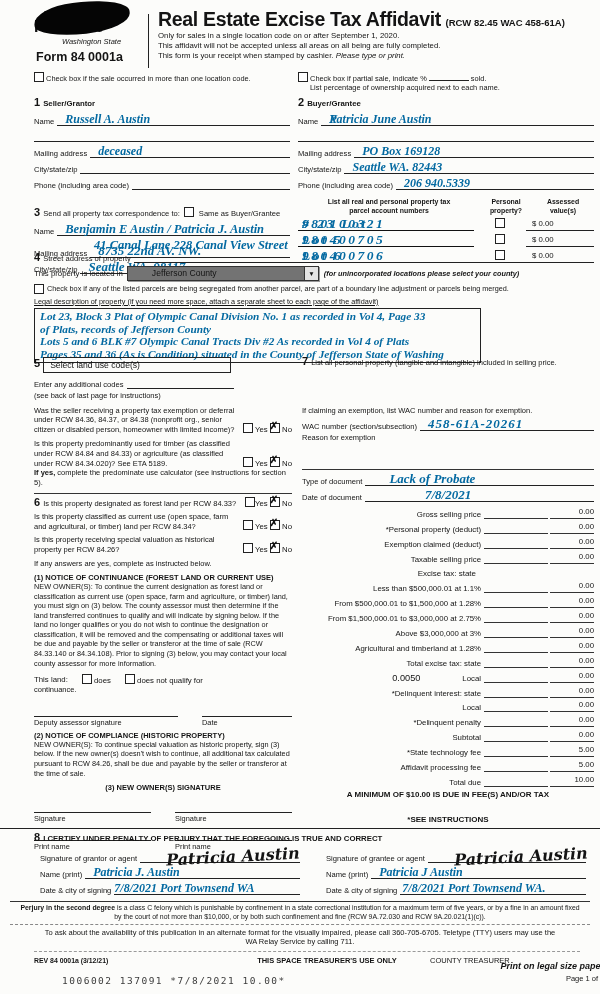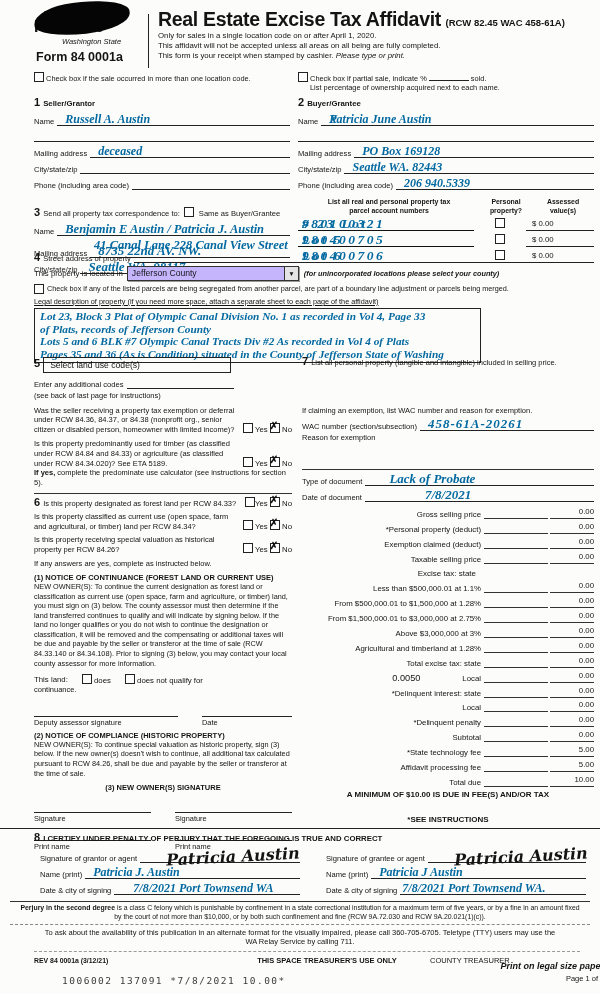--- a/index.html
+++ b/index.html
@@ -47,21 +47,21 @@
   .prow{display:flex;align-items:flex-end;height:16px;}
   .pnum{flex:1;border-bottom:1.4px solid #111;position:relative;height:15px;}
   .pnum>.hw{position:absolute;left:4px;bottom:-2px;font-size:13.5px;letter-spacing:2.5px;white-space:nowrap;}
   .pnote{position:absolute;right:2px;bottom:0px;font-size:8.5px;letter-spacing:0;}
   .pcbc{width:52px;text-align:center;}
   .pval{width:62px;font-size:7.8px;border-bottom:1px solid #222;text-align:left;padding-left:6px;height:11px;}
   
   .blockB{position:absolute;left:34px;top:246px;width:560px;}
   .hw-street{position:absolute;left:60px;top:-11px;font-size:12.5px;white-space:nowrap;z-index:3;}
   .locrow{display:flex;align-items:center;margin-top:3px;font-size:7.8px;height:15px;}
-  .dd{display:inline-flex;align-items:stretch;border:1.6px solid #333;height:13px;width:170px;background:#c4b5fd;margin-left:4px;box-shadow:1px 1px 0 #999;}
+  .dd{display:inline-flex;align-items:stretch;border:1.6px solid #333;height:13px;width:170px;background:#737373;margin-left:4px;box-shadow:1px 1px 0 #999;padding-left:20px;}
   .ddtext{flex:1;font-size:8.6px;padding:1px 0 0 4px;}
   .ddbtn{width:13px;border-left:1.6px solid #333;background:#e4e4e4;display:flex;align-items:center;justify-content:center;font-size:6.5px;}
   .locnote{font-weight:bold;font-style:italic;font-size:7.3px;margin-left:5px;white-space:nowrap;}
   .segrow{display:flex;align-items:flex-start;margin-top:3px;font-size:7.25px;gap:3px;}
   .legallabel{font-size:7.25px;margin-top:3px;text-decoration:underline;}
   .legalbox{border:1.2px solid #222;margin-top:2px;height:52px;padding:1px 0 0 5px;width:440px;}
   .legalbox .hw{display:block;font-size:11.3px;line-height:12.6px;white-space:nowrap;}
   
   .blockC{position:absolute;left:34px;top:357px;width:560px;display:flex;}
   .c5box{display:inline-block;border:1.3px solid #222;font-size:8.6px;padding:2px 8px 2px 6px;width:172px;}
@@ -112,21 +112,21 @@
     <span class="wst">Washington State</span>
     <span class="formno">Form 84 0001a</span>
   </div>
   <div class="blob"></div>
   <div class="vdiv"></div>
   <div class="titleblock">
     <div>
       <span class="title">Real Estate Excise Tax Affidavit</span>
       <span class="titlecode">(RCW 82.45 WAC 458-61A)</span>
     </div>
-    <div class="sub">Only for sales in a single location code on or after April 1, 2020.</div>
+    <div class="sub">Only for sales in a single location code on or after September 1, 2020.</div>
     <div class="sub">This affidavit will not be accepted unless all areas on all being are fully completed.</div>
     <div class="sub">
       <span>This form is your receipt when stamped by cashier.</span>
       <i>Please type or print.</i>
     </div>
   </div>
 
   <div class="checksrow">
     <div class="ck-l">
       <span class="cb"></span>
@@ -529,21 +529,21 @@
         </div>
         <div class="frow">
           <span class="flabel">Name (print)</span>
           <span class="fline">
               <span class="hw">Patricia J. Austin</span>
             </span>
         </div>
         <div class="frow">
           <span class="flabel">Date &amp; city of signing</span>
           <span class="fline">
-              <span class="hw" style="left:19px;">7/8/2021  Port Townsend WA</span>
+              <span class="hw" style="left:0;">7/8/2021  Port Townsend WA</span>
             </span>
         </div>
       </div>
       <div class="s8col">
         <div class="frow" style="height:15px;">
           <span class="flabel">Signature of grantee or agent</span>
           <span class="fline">
               <span class="sig">Patricia Austin</span>
             </span>
         </div>

